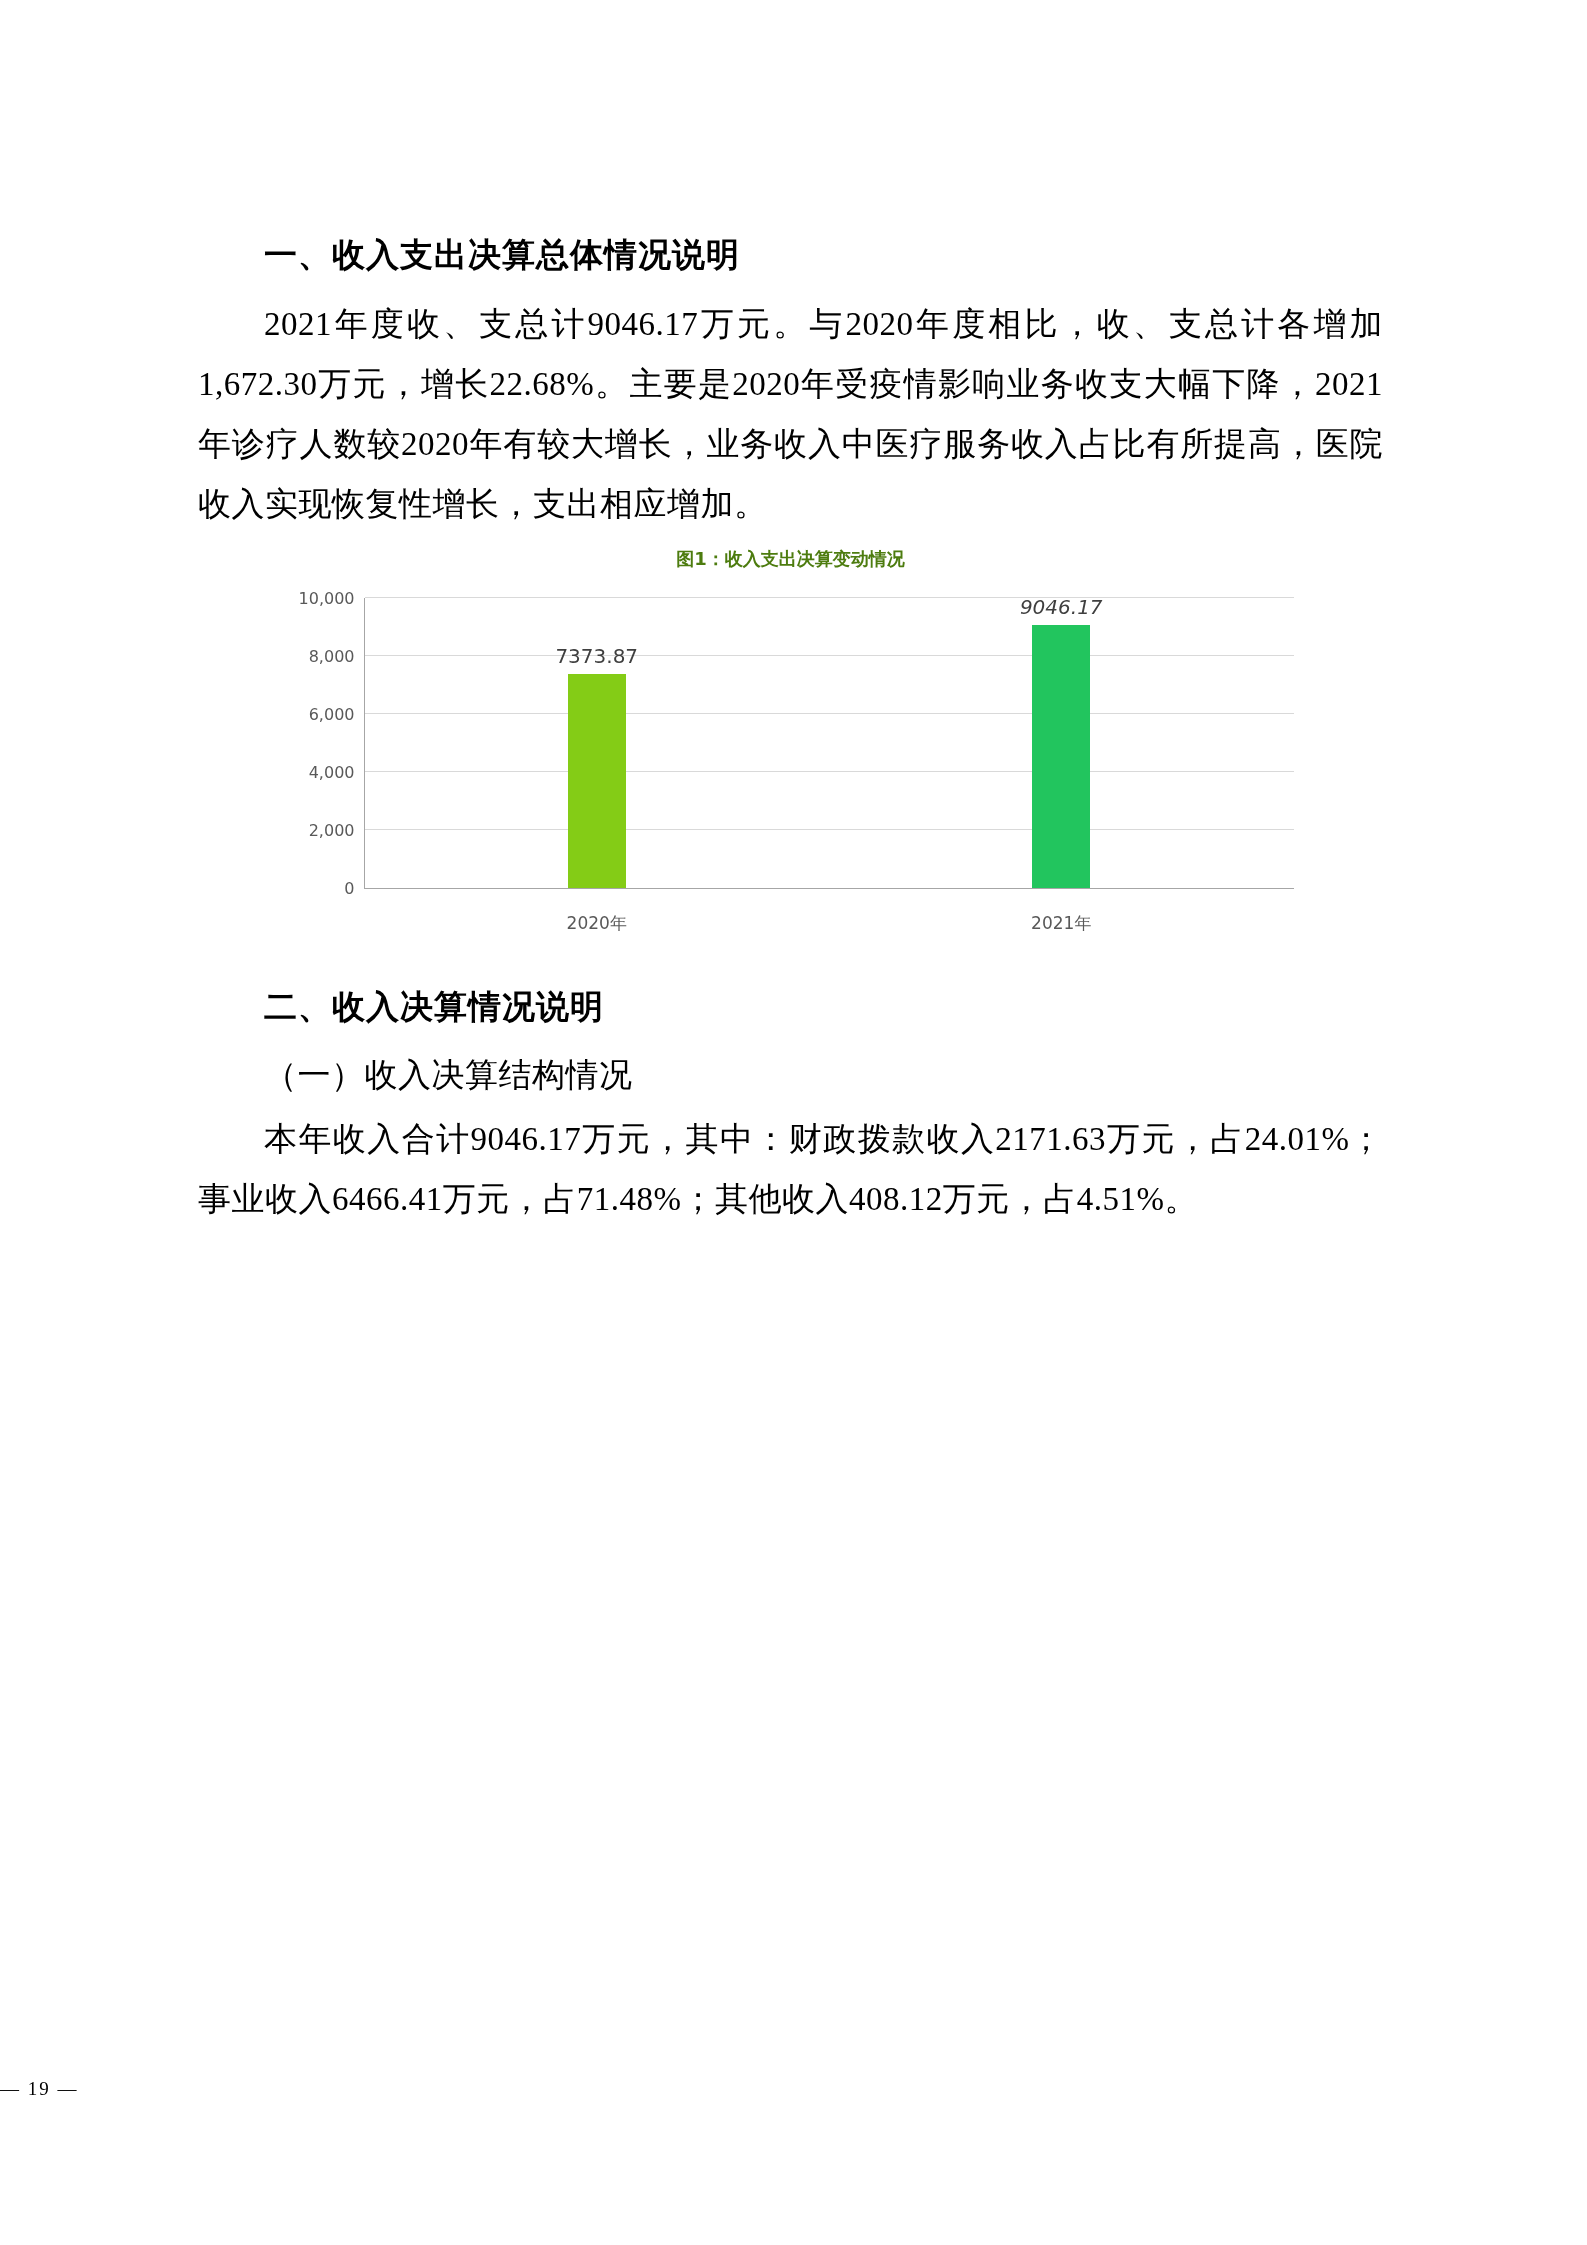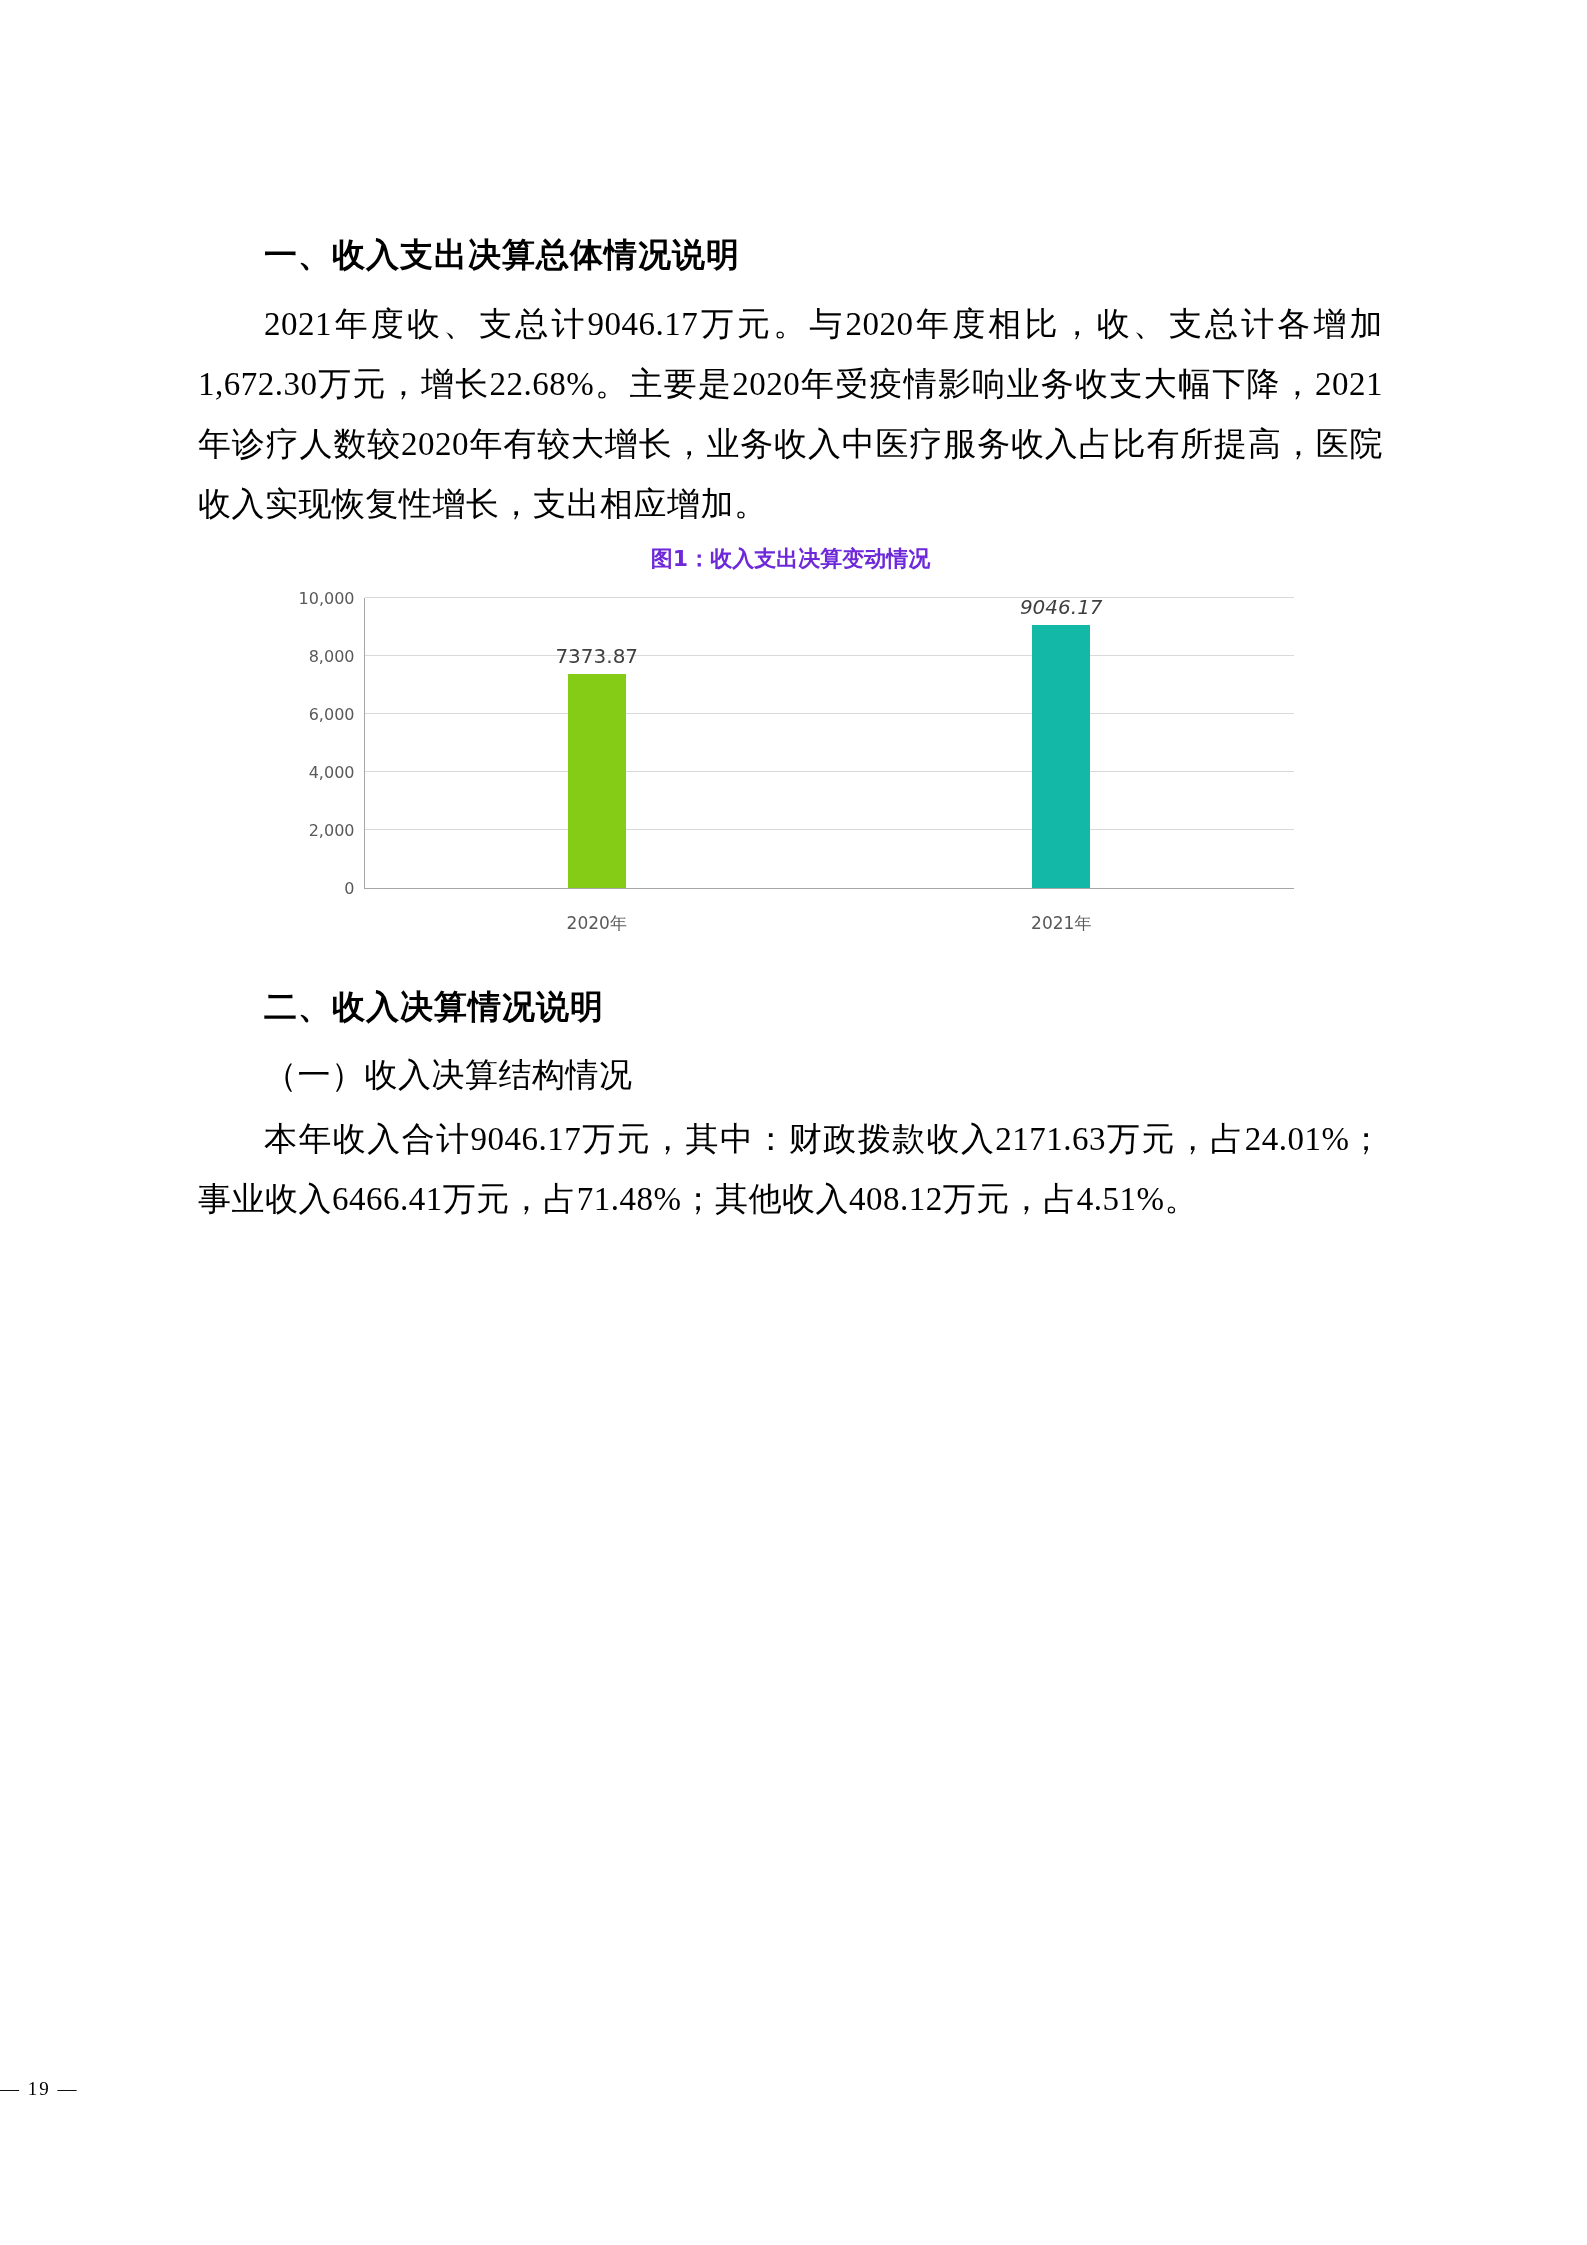--- a/index.html
+++ b/index.html
@@ -51,23 +51,23 @@
 
   
   .chart-block {
     width: 1185px;
     margin-top: 10px;
   }
   .chart-title {
     text-align: center;
     font-family: "DejaVu Sans", sans-serif;
     font-weight: bold;
-    font-size: 22px;
+    font-size: 18px;
     line-height: 30px;
-    color: #6d28d9;
+    color: #4d7c0f;
   }
   .chart-area {
     position: relative;
     width: 1050px;
     height: 330px;
     margin: 14px auto 0 auto;
   }
   .plot {
     position: absolute;
     left: 98px;
@@ -162,21 +162,21 @@
             <div class="ytick" style="bottom: 80%; top: auto; transform: translateY(50%);">8,000</div>
             <div class="gridline" style="bottom: 100%;"></div>
             <div class="ytick" style="bottom: 100%; top: auto; transform: translateY(50%);">10,000</div>
             <div class="cat-slot" style="left: 0%; width: 50%;">
               <div class="bar" style="height: 73.7387%; left: 50%; transform: translateX(-50%); background: #84cc16;">
                 <div class="bar-label">7373.87</div>
               </div>
               <div class="xtick">2020年</div>
             </div>
             <div class="cat-slot" style="left: 50%; width: 50%;">
-              <div class="bar" style="height: 90.4617%; left: 50%; transform: translateX(-50%); background: #14b8a6; font-style: italic;">
+              <div class="bar" style="height: 90.4617%; left: 50%; transform: translateX(-50%); background: #22c55e; font-style: italic;">
                 <div class="bar-label">9046.17</div>
               </div>
               <div class="xtick">2021年</div>
             </div>
           </div>
       </div>
     </div>
 
     <div class="spacer-lg"></div>
 

